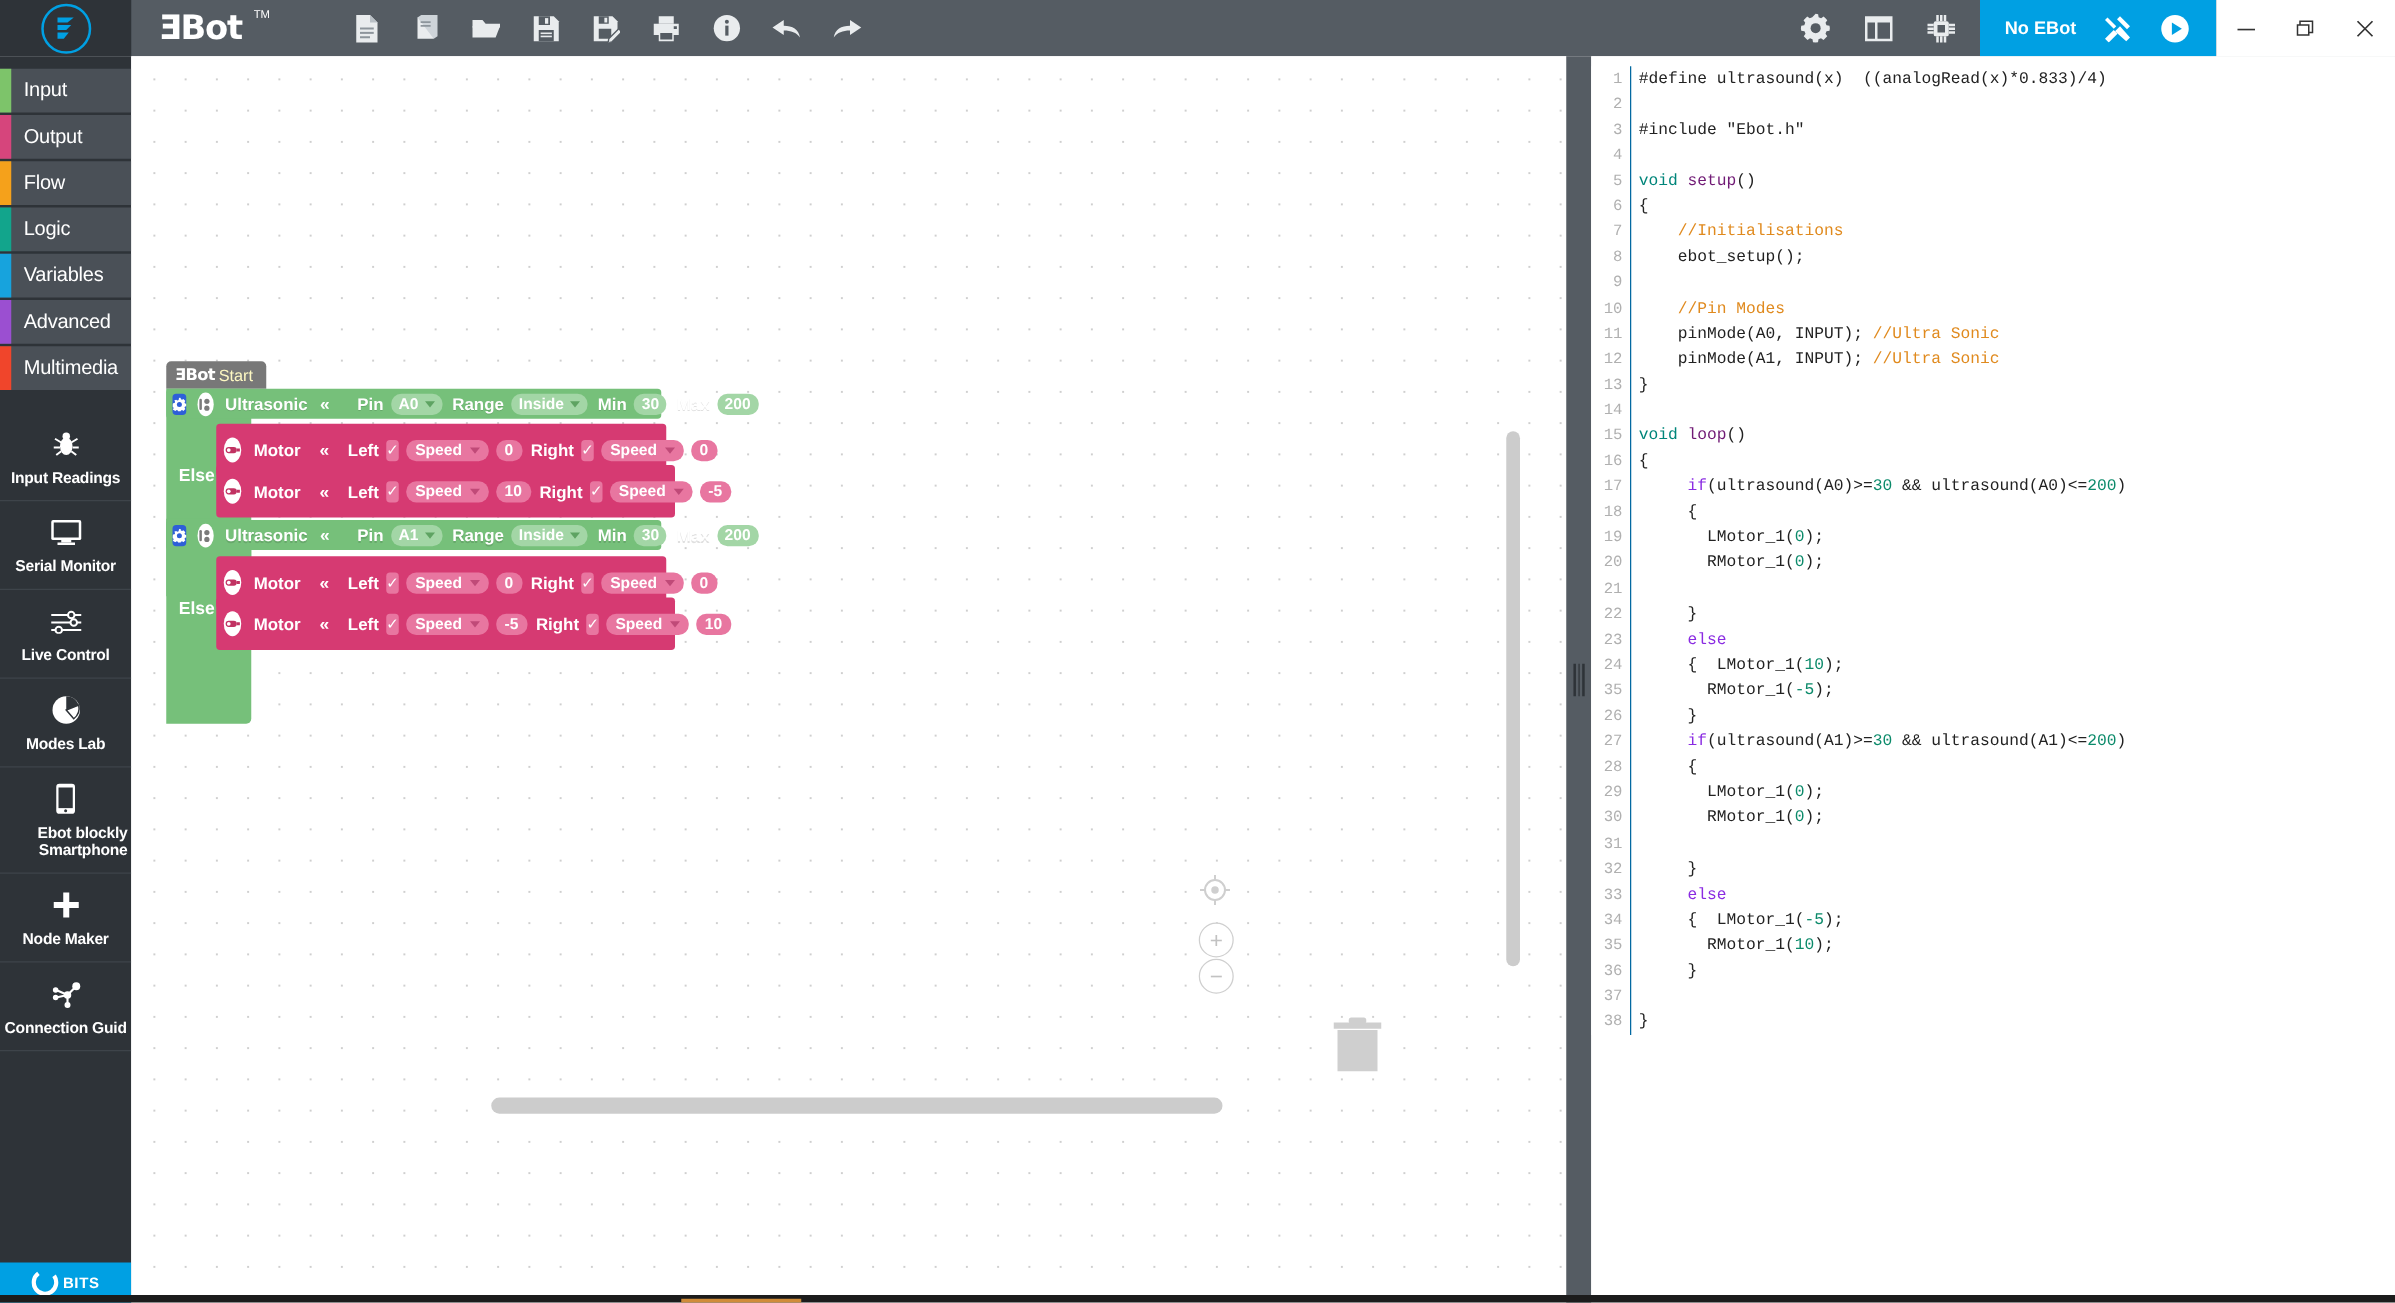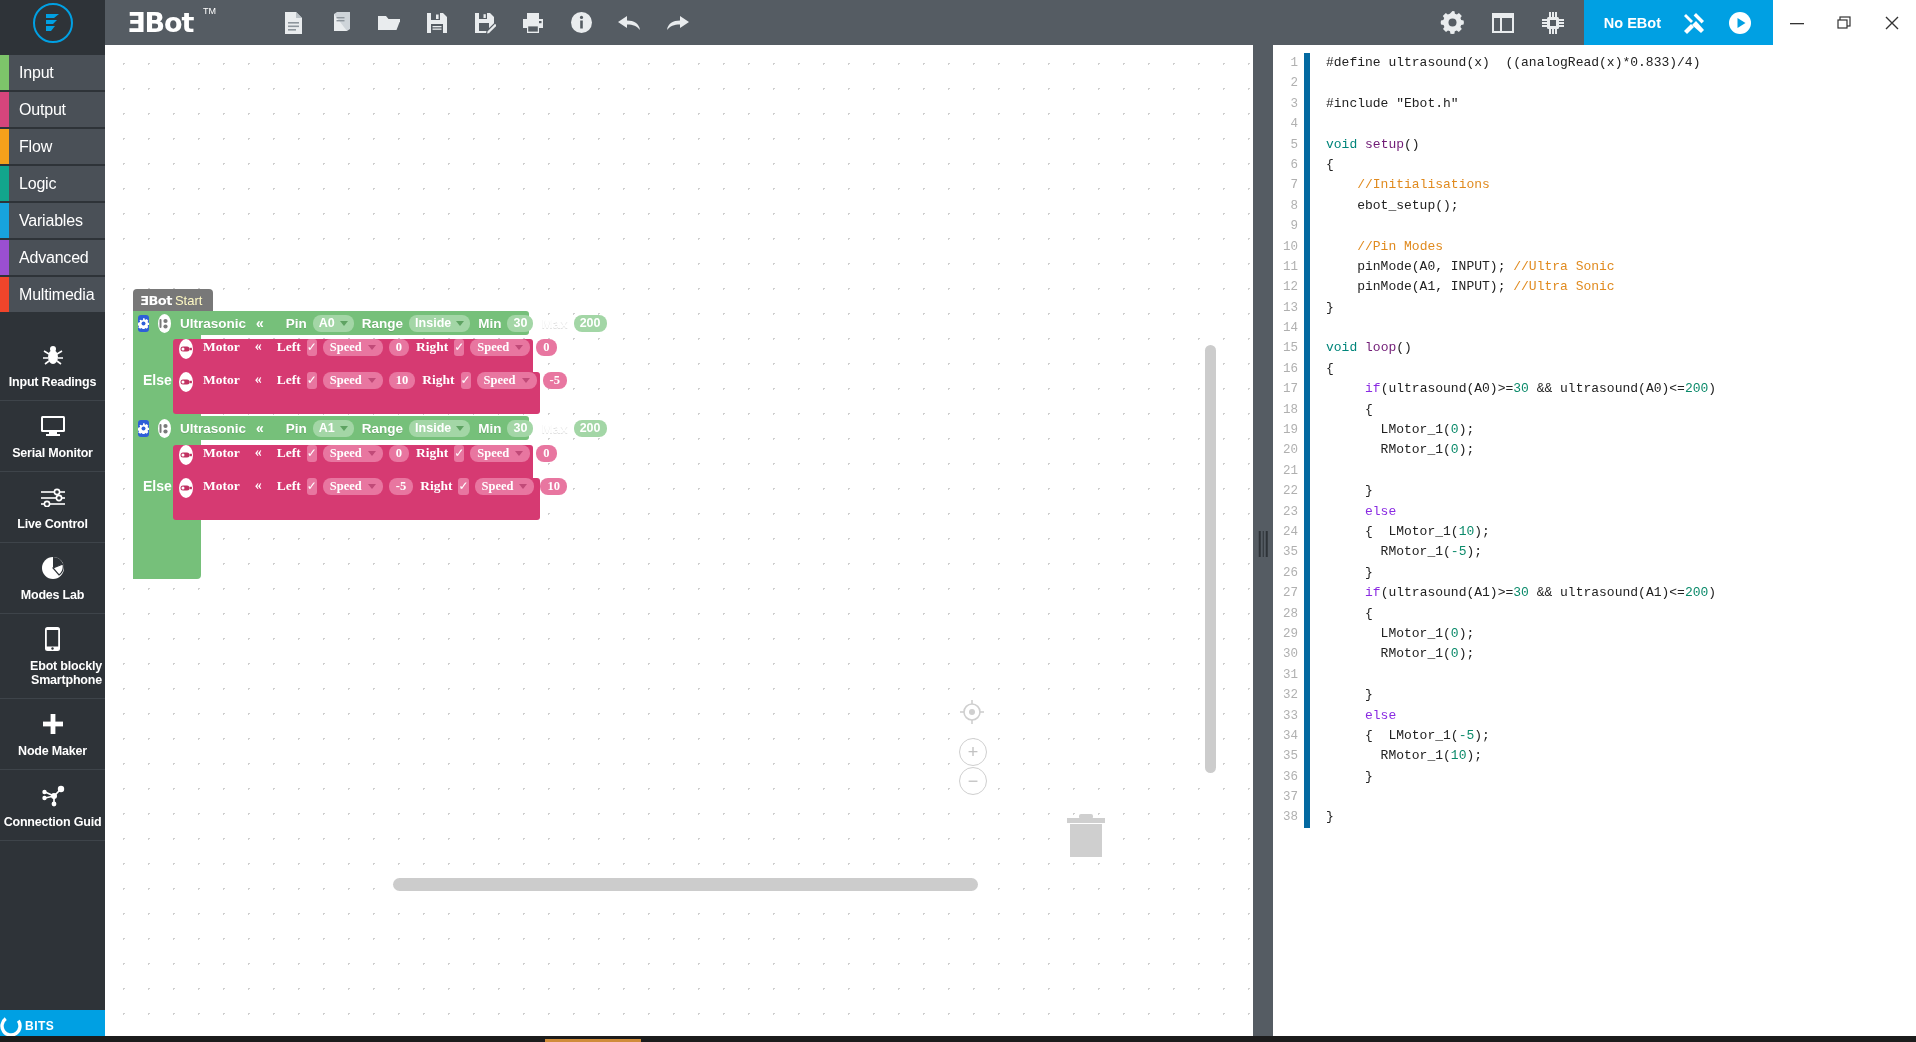--- a/index.html
+++ b/index.html
@@ -29,57 +29,57 @@
   .cat .swatch { width:9px; height:35px; position:absolute; left:0; top:0; }
   .cat span.lbl { color:#fff; font-size:16px; padding-left:19px; font-weight:400; letter-spacing:-0.2px; }
   .cats { padding-top:10px; }
 
   .tools-list { margin-top:18px; }
   .tool-item { padding:12px 3px 11px 3px; display:flex; flex-direction:column; align-items:center; gap:7px;
     border-bottom:1px solid #3e444a; cursor:pointer; }
   .tool-item .ico { height:26px; display:flex; align-items:center; justify-content:center; }
   .tool-item .tlabel { color:#fff; font-size:12.5px; font-weight:bold; text-align:right; line-height:14px; letter-spacing:-0.2px; }
 
-  .bits-bar { position:absolute; left:0; bottom:0; width:105px; height:32px; background:#00a0e3; display:flex; align-items:center; justify-content:flex-start; gap:3px; }
+  .bits-bar { position:absolute; left:0; bottom:0; width:105px; height:32px; background:#00a0e3; display:flex; align-items:center; justify-content:center; gap:3px; }
   .bits-txt { color:#fff; font-size:12px; font-weight:bold; letter-spacing:0.5px; }
 
   
   .canvas { position:absolute; left:105px; top:45px; width:1148px; height:997px; background:#ffffff; overflow:hidden;
     background-image:radial-gradient(#cfcfcf 1px, transparent 1px); background-size:25px 25px; background-position:6px 6px; }
 
   
   .splitter { position:absolute; left:1253px; top:45px; width:20px; height:997px; background:#555c63; }
   .grip { position:absolute; left:50%; top:50%; transform:translate(-50%,-50%); display:flex; gap:2px; }
   .grip i { display:block; width:1.5px; height:26px; background:#2e3338; }
 
   
   .codepanel { position:absolute; left:1273px; top:45px; width:643px; height:997px; background:#fff; overflow:hidden; }
   .codeinner { display:flex; font-family:"Liberation Mono","DejaVu Sans Mono",monospace; font-size:13px; line-height:20.4px; padding-top:8px; }
   .gutter { width:31px; text-align:right; color:#b0b0b0; padding-right:6px; user-select:none; background:#fff; }
   .gutter div { height:20.4px; font-size:12.5px; }
-  .codecol { border-left:6px solid #0369a1; padding-left:16px; white-space:pre; color:#222; }
+  .codecol { border-left:1px solid #0369a1; padding-left:6px; white-space:pre; color:#222; }
   .codecol div { height:20.4px; }
   .kw-green { color:#00857a; } .kw-blue { color:#701a75; } .kw-purple { color:#8a2be2; }
   .cmt { color:#e08a1e; } .num { color:#0b8a6a; }
   .hat { position:absolute; left:28px; top:244px; width:80px; height:22px; background:#787878; border-radius:4px 4px 0 0;
     display:flex; align-items:center; padding-left:7px; }
   .hat-ebot { color:#fff; font-weight:bold; font-size:13px; font-family:"DejaVu Sans",sans-serif; letter-spacing:-0.5px;}
   .hat-start { color:#fef9c3; font-size:13px; margin-left:3px; }
 
   .ifgroup { position:absolute; background:#76c07a; }
   .green-hdr { height:24px; background:#76c07a; display:flex; align-items:center; gap:0px; border-radius:3px; }
   .gear { width:17px; height:17px; background:#2e5fd8; border-radius:3px; margin-left:5px; display:flex; align-items:center; justify-content:center; }
   .sensorico { width:19px; height:19px; border-radius:50%; background:#fff; margin-left:9px; display:flex; align-items:center; justify-content:center; }
   .glbl { color:#fff; font-weight:bold; font-size:13.5px; margin-left:9px; text-shadow:0 1px 0 rgba(0,0,0,.12); }
   .chev { color:#fff; font-size:14px; margin-left:10px; font-weight:bold; }
   .fld { background:#a3d6a6; border-radius:8px; height:17px; display:flex; align-items:center; padding:0 6px; color:#fff; font-size:12.5px; font-weight:bold; margin-left:6px; }
   .fld.drop::after { content:""; margin-left:5px; border-left:4px solid transparent; border-right:4px solid transparent; border-top:5px solid #5ea362; }
   .fldnum { background:#a3d6a6; }
 
-  .motor { height:42px; background:#d63a72; display:flex; border-radius:3px;font-family:Liberation Serif, serif; }
+  .motor { height:42px; background:#d63a72; display:flex; align-items:center; border-radius:3px; }
   .motorico { width:20px; height:20px; border-radius:50%; background:#fff; margin-left:6px; display:flex; align-items:center; justify-content:center; }
   .mlbl { color:#fff; font-weight:bold; font-size:13.5px; margin-left:10px; }
   .mfld { background:#e876a0; border-radius:8px; height:17px; display:flex; align-items:center; padding:0 7px; color:#fff; font-size:12.5px; font-weight:bold; margin-left:6px; }
   .mfld.drop::after { content:""; margin-left:6px; border-left:4px solid transparent; border-right:4px solid transparent; border-top:5px solid #c04a78; }
   .chk { background:#e876a0; border-radius:3px; width:19px; height:17px; margin-left:6px; display:flex; align-items:center; justify-content:center; color:#fff; font-size:12px; }
   .elselbl { color:#fff; font-weight:bold; font-size:14px; }
   .zc { width:26px; height:26px; border-radius:50%; border:1.6px solid #cfcfcf; display:flex; align-items:center; justify-content:center; color:#c2c2c2; font-size:18px; cursor:pointer; background:#fff; }
   .trash { position:absolute; right:40px; top:755px; width:48px; height:52px; cursor:pointer; }
 
   .vscroll { position:absolute; left:1100px; top:300px; width:11px; height:428px; background:#cccccc; border-radius:6px; }

